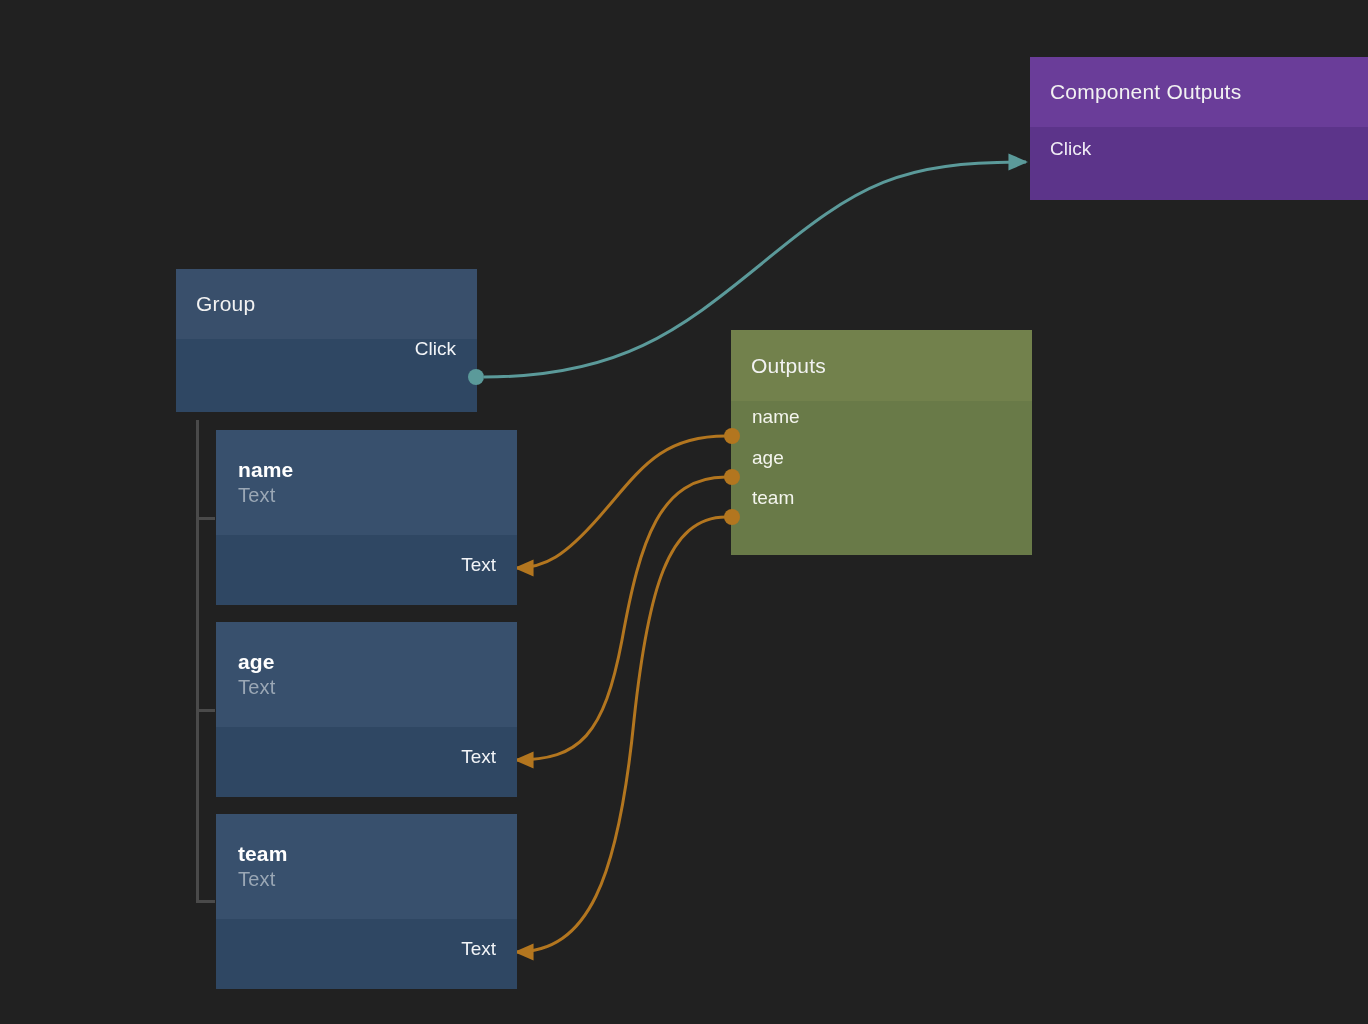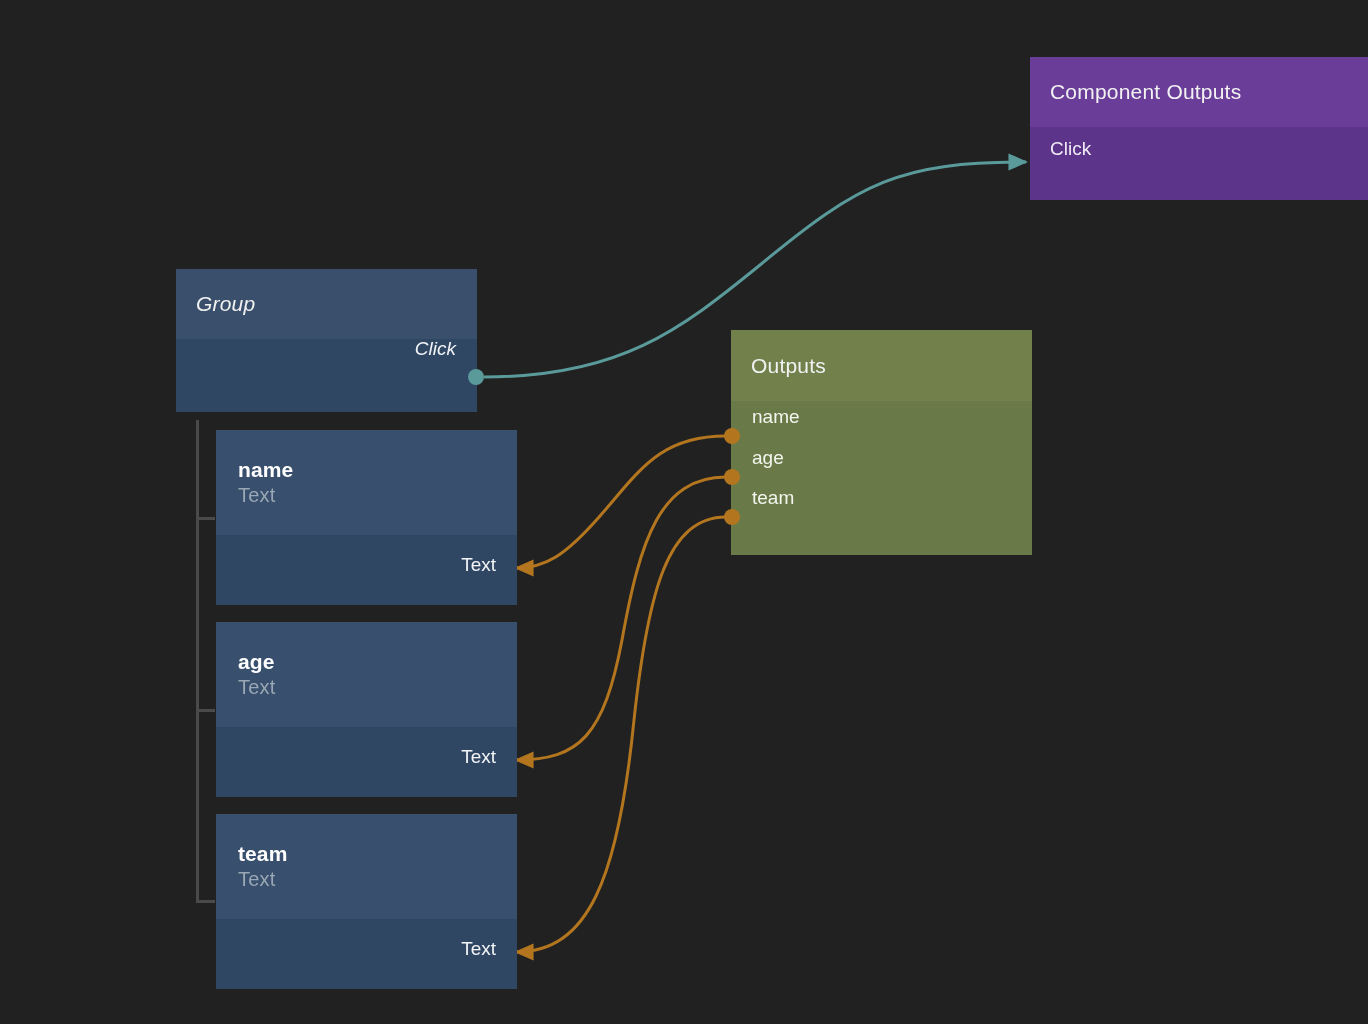--- a/index.html
+++ b/index.html
@@ -159,21 +159,21 @@
     <div class="node-header" style="height:70px;">
       <span>Component Outputs</span>
     </div>
     <div class="node-body" style="height:73px;">
       <div class="port-row-left" style="position:absolute; left:20px; top:0px; height:44px;">
         <span>Click</span>
       </div>
     </div>
   </div>
 
-  <div class="node blue" style="left:176px; top:269px; width:301px; height:143px;font-style:italic;">
+  <div class="node blue" style="left:176px; top:269px; width:301px; height:143px;">
     <div class="node-header" style="height:70px;">
       <span>Group</span>
     </div>
     <div class="node-body" style="height:73px;">
       <div class="port-row-right" style="position:absolute; right:21px; top:-12px; height:44px;">
         <span>Click</span>
       </div>
     </div>
   </div>
   <div class="port-dot teal" style="left:468px; top:369px;"></div>

